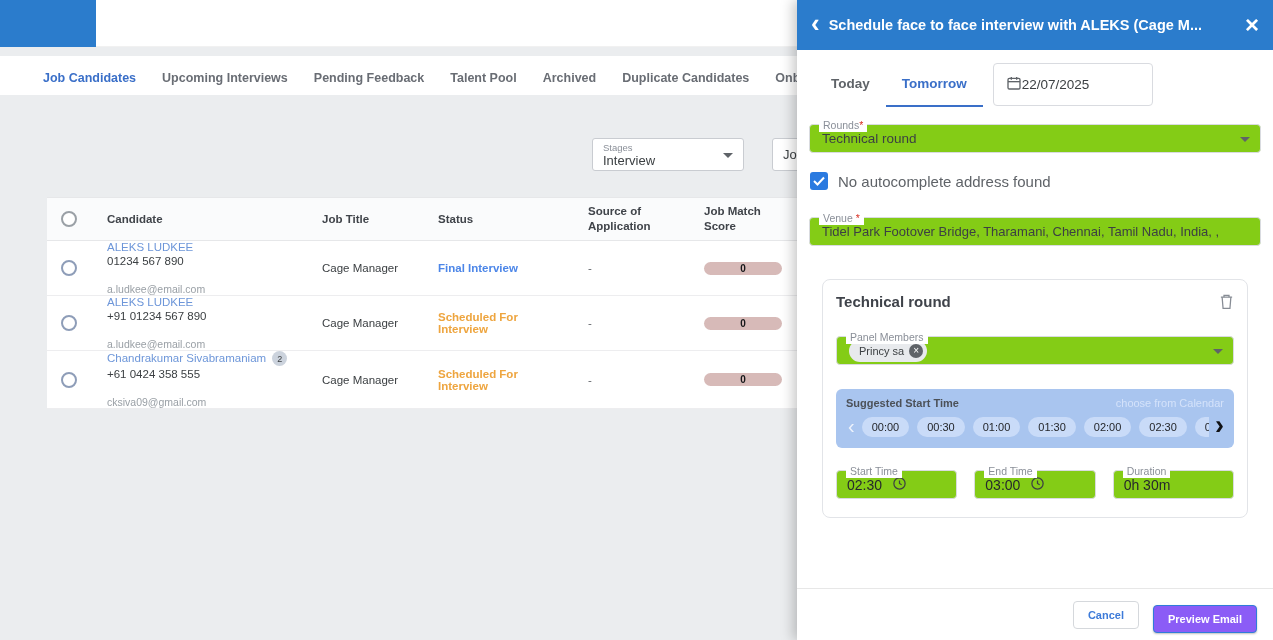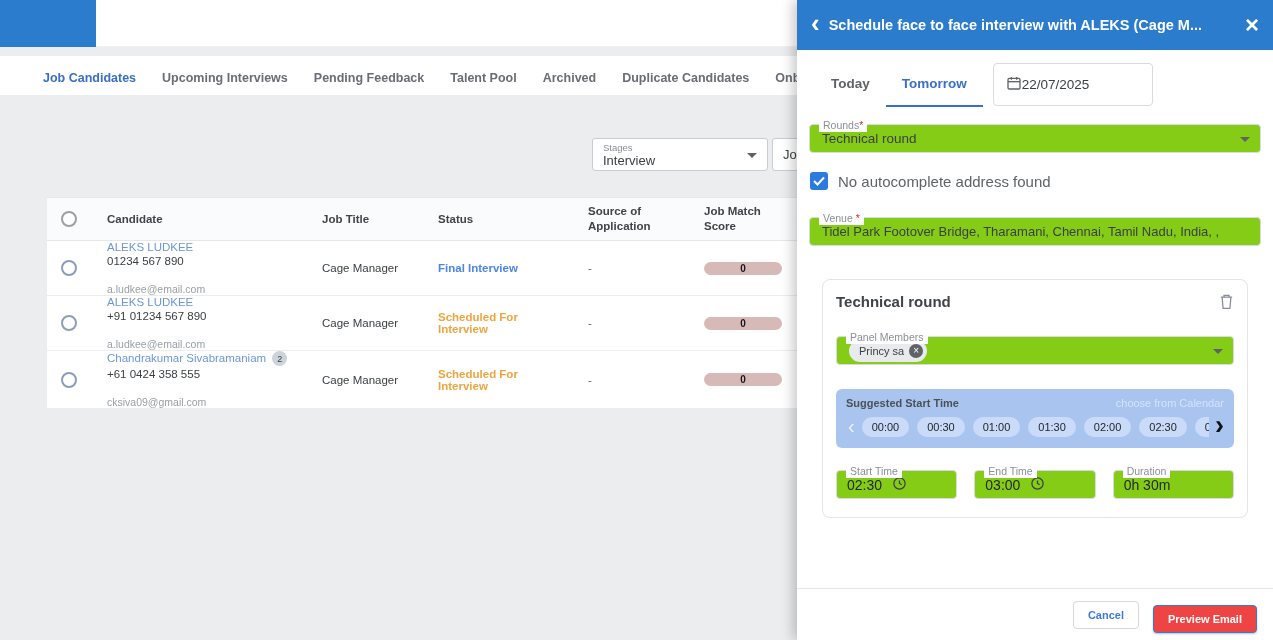--- a/index.html
+++ b/index.html
@@ -14,21 +14,21 @@
   
   .topbar { position: absolute; left: 0; top: 0; width: 100%; height: 47px; background: #fff; border-bottom: 1px solid #f1f1f1; }
   .logo { position: absolute; left: 0; top: 0; width: 96px; height: 47px; background: #2b7ccc; }
   .tabbar { position: absolute; left: 0; top: 56px; width: 100%; height: 48px; background: #fff; border-bottom: 1px solid #e4e5e7; display: flex; align-items: stretch; }
   .mtab { display: flex; align-items: center; padding: 0 13px; font-size: 12.5px; font-weight: 700; color: #696d74; border-bottom: 3px solid transparent; white-space: nowrap; cursor: pointer; }
   .mtab.first { margin-left: 30px; }
   .mtab.active { color: #3a6fc8; border-bottom-color: #3a6fc8; }
   .content { position: absolute; left: 0; top: 95px; right: 0; bottom: 0; background: #ebedef; }
 
   .select { position: absolute; background: #fff; border: 1px solid #c9ccd1; border-radius: 3px; height: 33px; }
-  .select.stages { left: 592px; top: 43px; width: 176px; padding: 3px 24px 0 10px; }
+  .select.stages { left: 592px; top: 43px; width: 152px; padding: 3px 24px 0 10px; }
   .select.jobs { left: 772px; top: 43px; width: 140px; display: flex; align-items: center; padding: 0 10px; }
   .select-label { font-size: 9.5px; color: #8a8f98; line-height: 11px; }
   .select-value { font-size: 13px; color: #3c4043; line-height: 16px; }
   .caret { position: absolute; right: 10px; top: 50%; margin-top: -2px; width: 0; height: 0; border-left: 5px solid transparent; border-right: 5px solid transparent; border-top: 5px solid #5f6368; }
 
   .table { position: absolute; left: 47px; top: 102px; width: 1180px; background: #fff; }
   .trow { display: grid; grid-template-columns: 44px 215px 116px 150px 116px 130px 1fr; align-items: center; min-height: 49px; border-bottom: 1px solid #ededef; background: #fff; }
   .trow.thead { min-height: 44px; background: #fafbfc; border-top: 1px solid #e6e7e9; border-bottom: 1px solid #e6e7e9; }
   .cell { padding: 0 10px 0 16px; font-size: 11.5px; color: #3c4043; }
   .cell.sel { padding: 0; display: flex; justify-content: center; }
@@ -92,21 +92,21 @@
   .sarrow.right { color: #101114; font-size: 27px; font-weight: 700; line-height: 20px; padding-left: 6px; margin-top: -4px; }
   .tchips { display: flex; gap: 8px; overflow: hidden; flex: 1; min-width: 0; }
   .tchip { background: #c9dbf8; border-radius: 10px; padding: 4px 10px; font-size: 11px; color: #24262a; white-space: nowrap; flex: 0 0 auto; cursor: pointer; }
 
   .times-row { margin-top: 22px; display: flex; gap: 17px; }
   .tfield { flex: 1; }
   .timeval { display: flex; align-items: center; gap: 10px; font-size: 14px; color: #26282c; padding: 0 10px; }
 
   .btn { font-family: "Liberation Sans", sans-serif; font-size: 11px; font-weight: 700; border-radius: 4px; padding: 7px 14px; cursor: pointer; }
   .btn.ghost { background: #fff; border: 1px solid #d5d8dc; color: #3d7bd9; }
-  .btn.primary { background: #ef4444; border: 1px solid #2f7cd9; color: #fff; box-shadow: 0 1px 2px rgba(0,0,0,0.25); margin-top: 9px; }
+  .btn.primary { background: #8b5cf6; border: 1px solid #2f7cd9; color: #fff; box-shadow: 0 1px 2px rgba(0,0,0,0.25); margin-top: 9px; }
 </style>
 </head>
 <body>
 
 <div class="topbar">
   <div class="logo"></div>
 </div>
 
 <div class="tabbar">
   <div class="mtab first active">Job Candidates</div>

